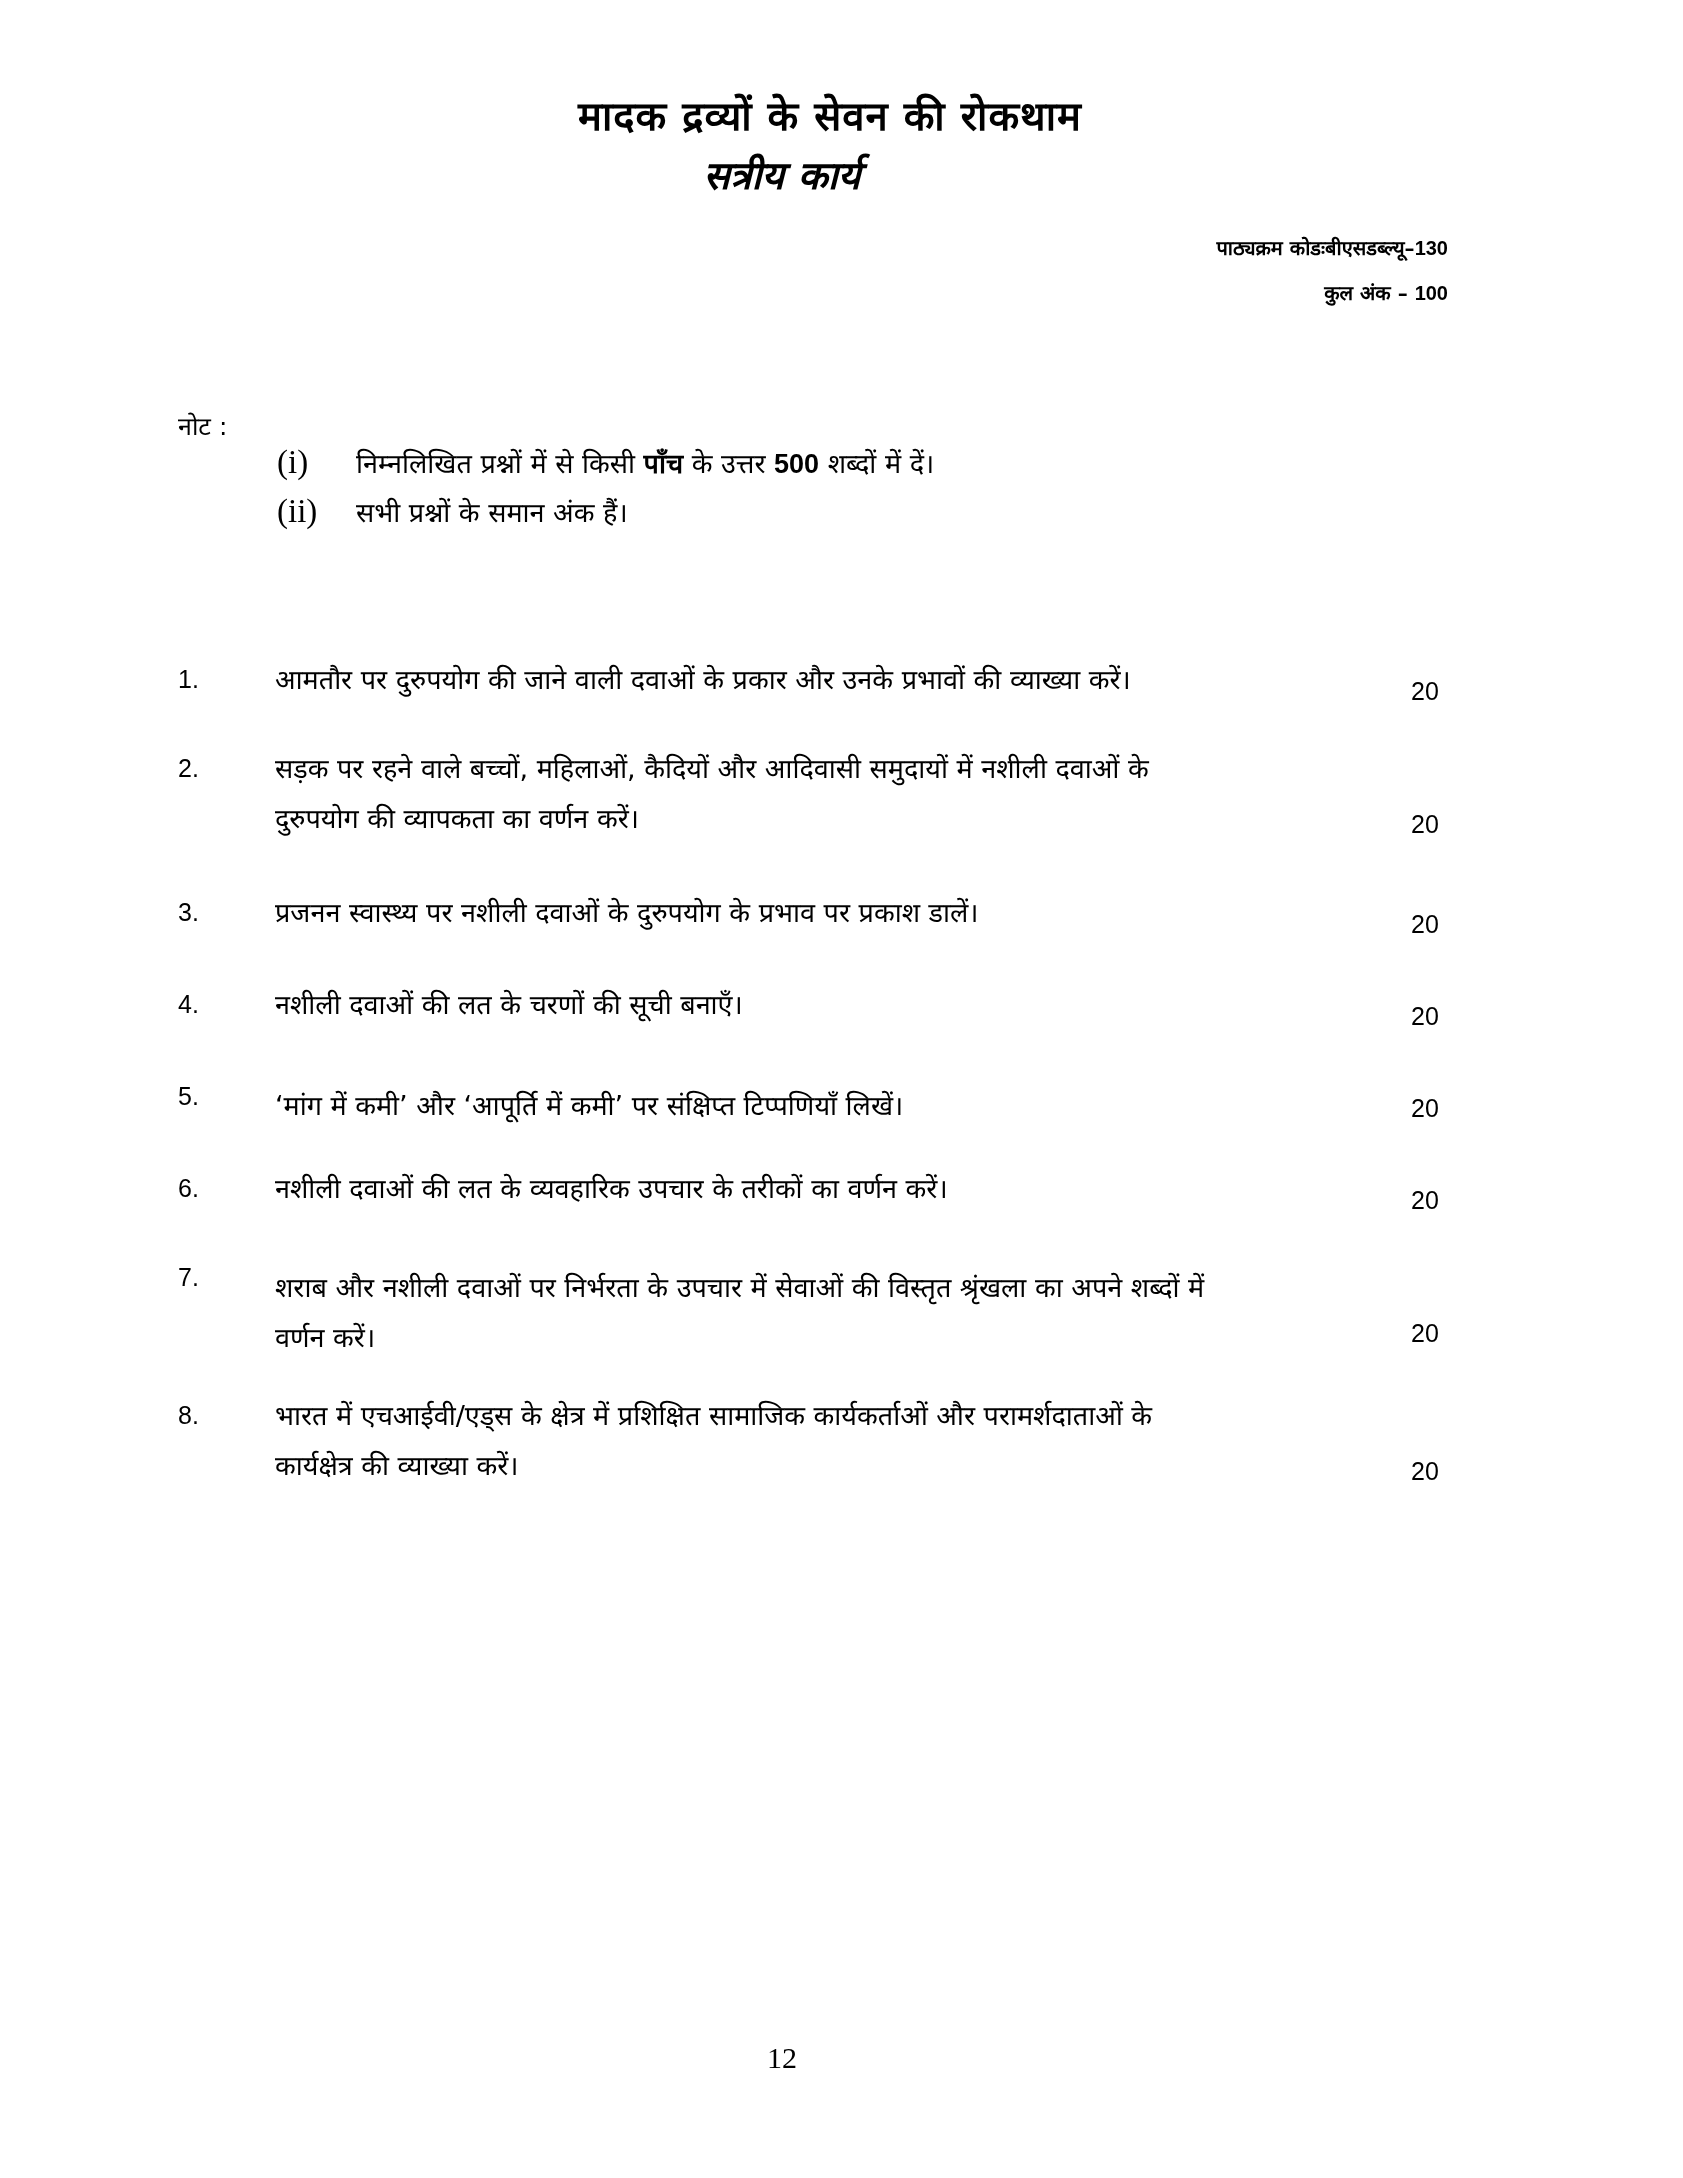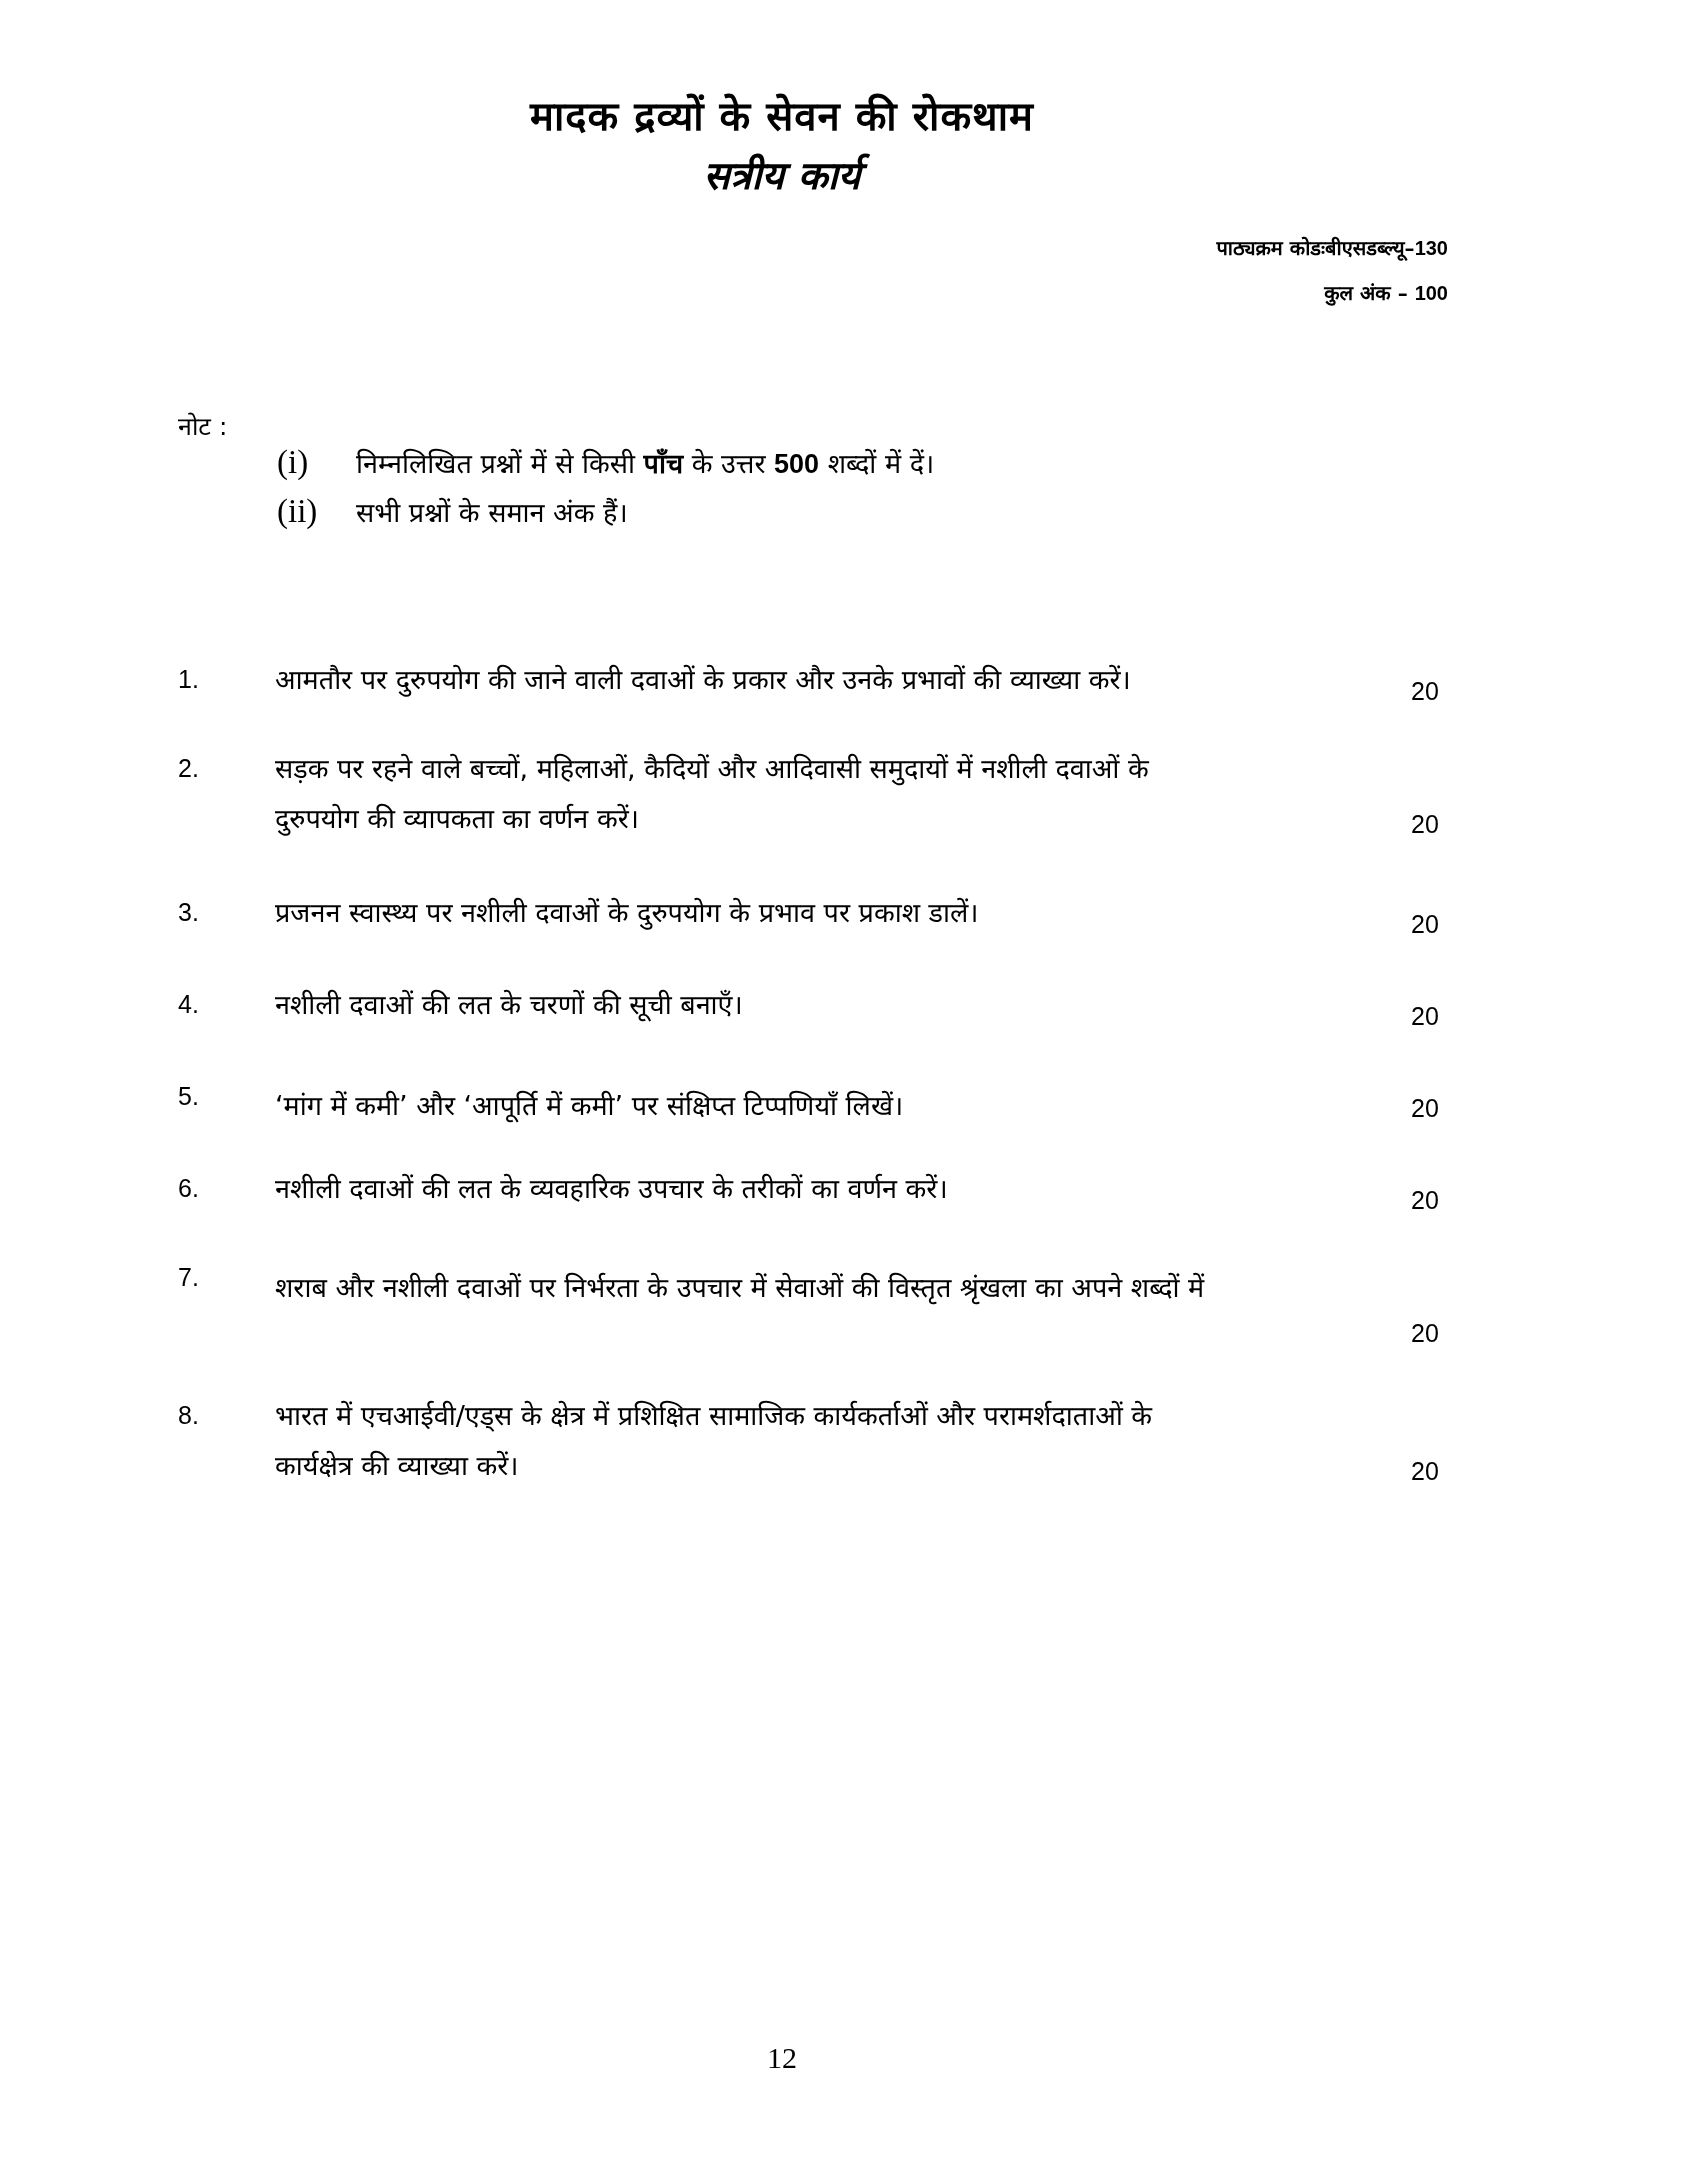--- a/index.html
+++ b/index.html
@@ -1,21 +1,21 @@
 <!DOCTYPE html>
 <html><head>
 <meta charset="utf-8">
 <style>
   html, body { margin: 0; padding: 0; background: #ffffff; }
   body {
     width: 1683px; height: 2178px; position: relative; overflow: hidden;
     color: #000; font-family: "DejaVu Sans", "Liberation Sans", sans-serif;
   }
   .abs { position: absolute; white-space: nowrap; }
-  .title { left: 0; width: 1564px; top: 87px; text-align: center; font-size: 40px; font-weight: bold; letter-spacing: 1px; }
+  .title { left: 0; width: 1564px; top: 87px; text-align: center; font-size: 40px; font-weight: bold; letter-spacing: 1px; padding-left: 48px; }
   .subtitle { left: 0; width: 1564px; top: 147px; text-align: center; font-size: 39px; font-weight: bold; font-style: italic; }
   .meta { right: 235px; text-align: right; font-size: 20px; font-weight: bold; }
   .meta1 { top: 234px; }
   .meta2 { top: 279px; }
   .num { font-family: "Liberation Sans", sans-serif; font-weight: bold; }
   .note-label { left: 178px; top: 408px; font-size: 25px; }
   .note-item { left: 277px; font-size: 27px; }
   .note-item .roman { font-family: "Liberation Serif", serif; font-size: 33px; display: inline-block; width: 79px; }
   .note1 { top: 444px; }
   .note2 { top: 493px; }
@@ -88,20 +88,21 @@
   <div class="qtext" style="top:0;">
       <div>नशीली दवाओं की लत के व्यवहारिक उपचार के तरीकों का वर्णन करें।</div>
     </div>
   <span class="qmarks" style="top:10px;">20</span>
 </div>
 
 <div class="abs q" style="top:1253px;">
   <span class="qnum">7.</span>
   <div class="qtext" style="top:10px;">
       <div>शराब और नशीली दवाओं पर निर्भरता के उपचार में सेवाओं की विस्तृत श्रृंखला का अपने शब्दों में</div>
+      <div>वर्णन करें।</div>
     </div>
   <span class="qmarks" style="top:54px;">20</span>
 </div>
 
 <div class="abs q" style="top:1391px;">
   <span class="qnum">8.</span>
   <div class="qtext" style="top:0;">
       <div>भारत में एचआईवी/एड्स के क्षेत्र में प्रशिक्षित सामाजिक कार्यकर्ताओं और परामर्शदाताओं के</div>
       <div>कार्यक्षेत्र की व्याख्या करें।</div>
     </div>

